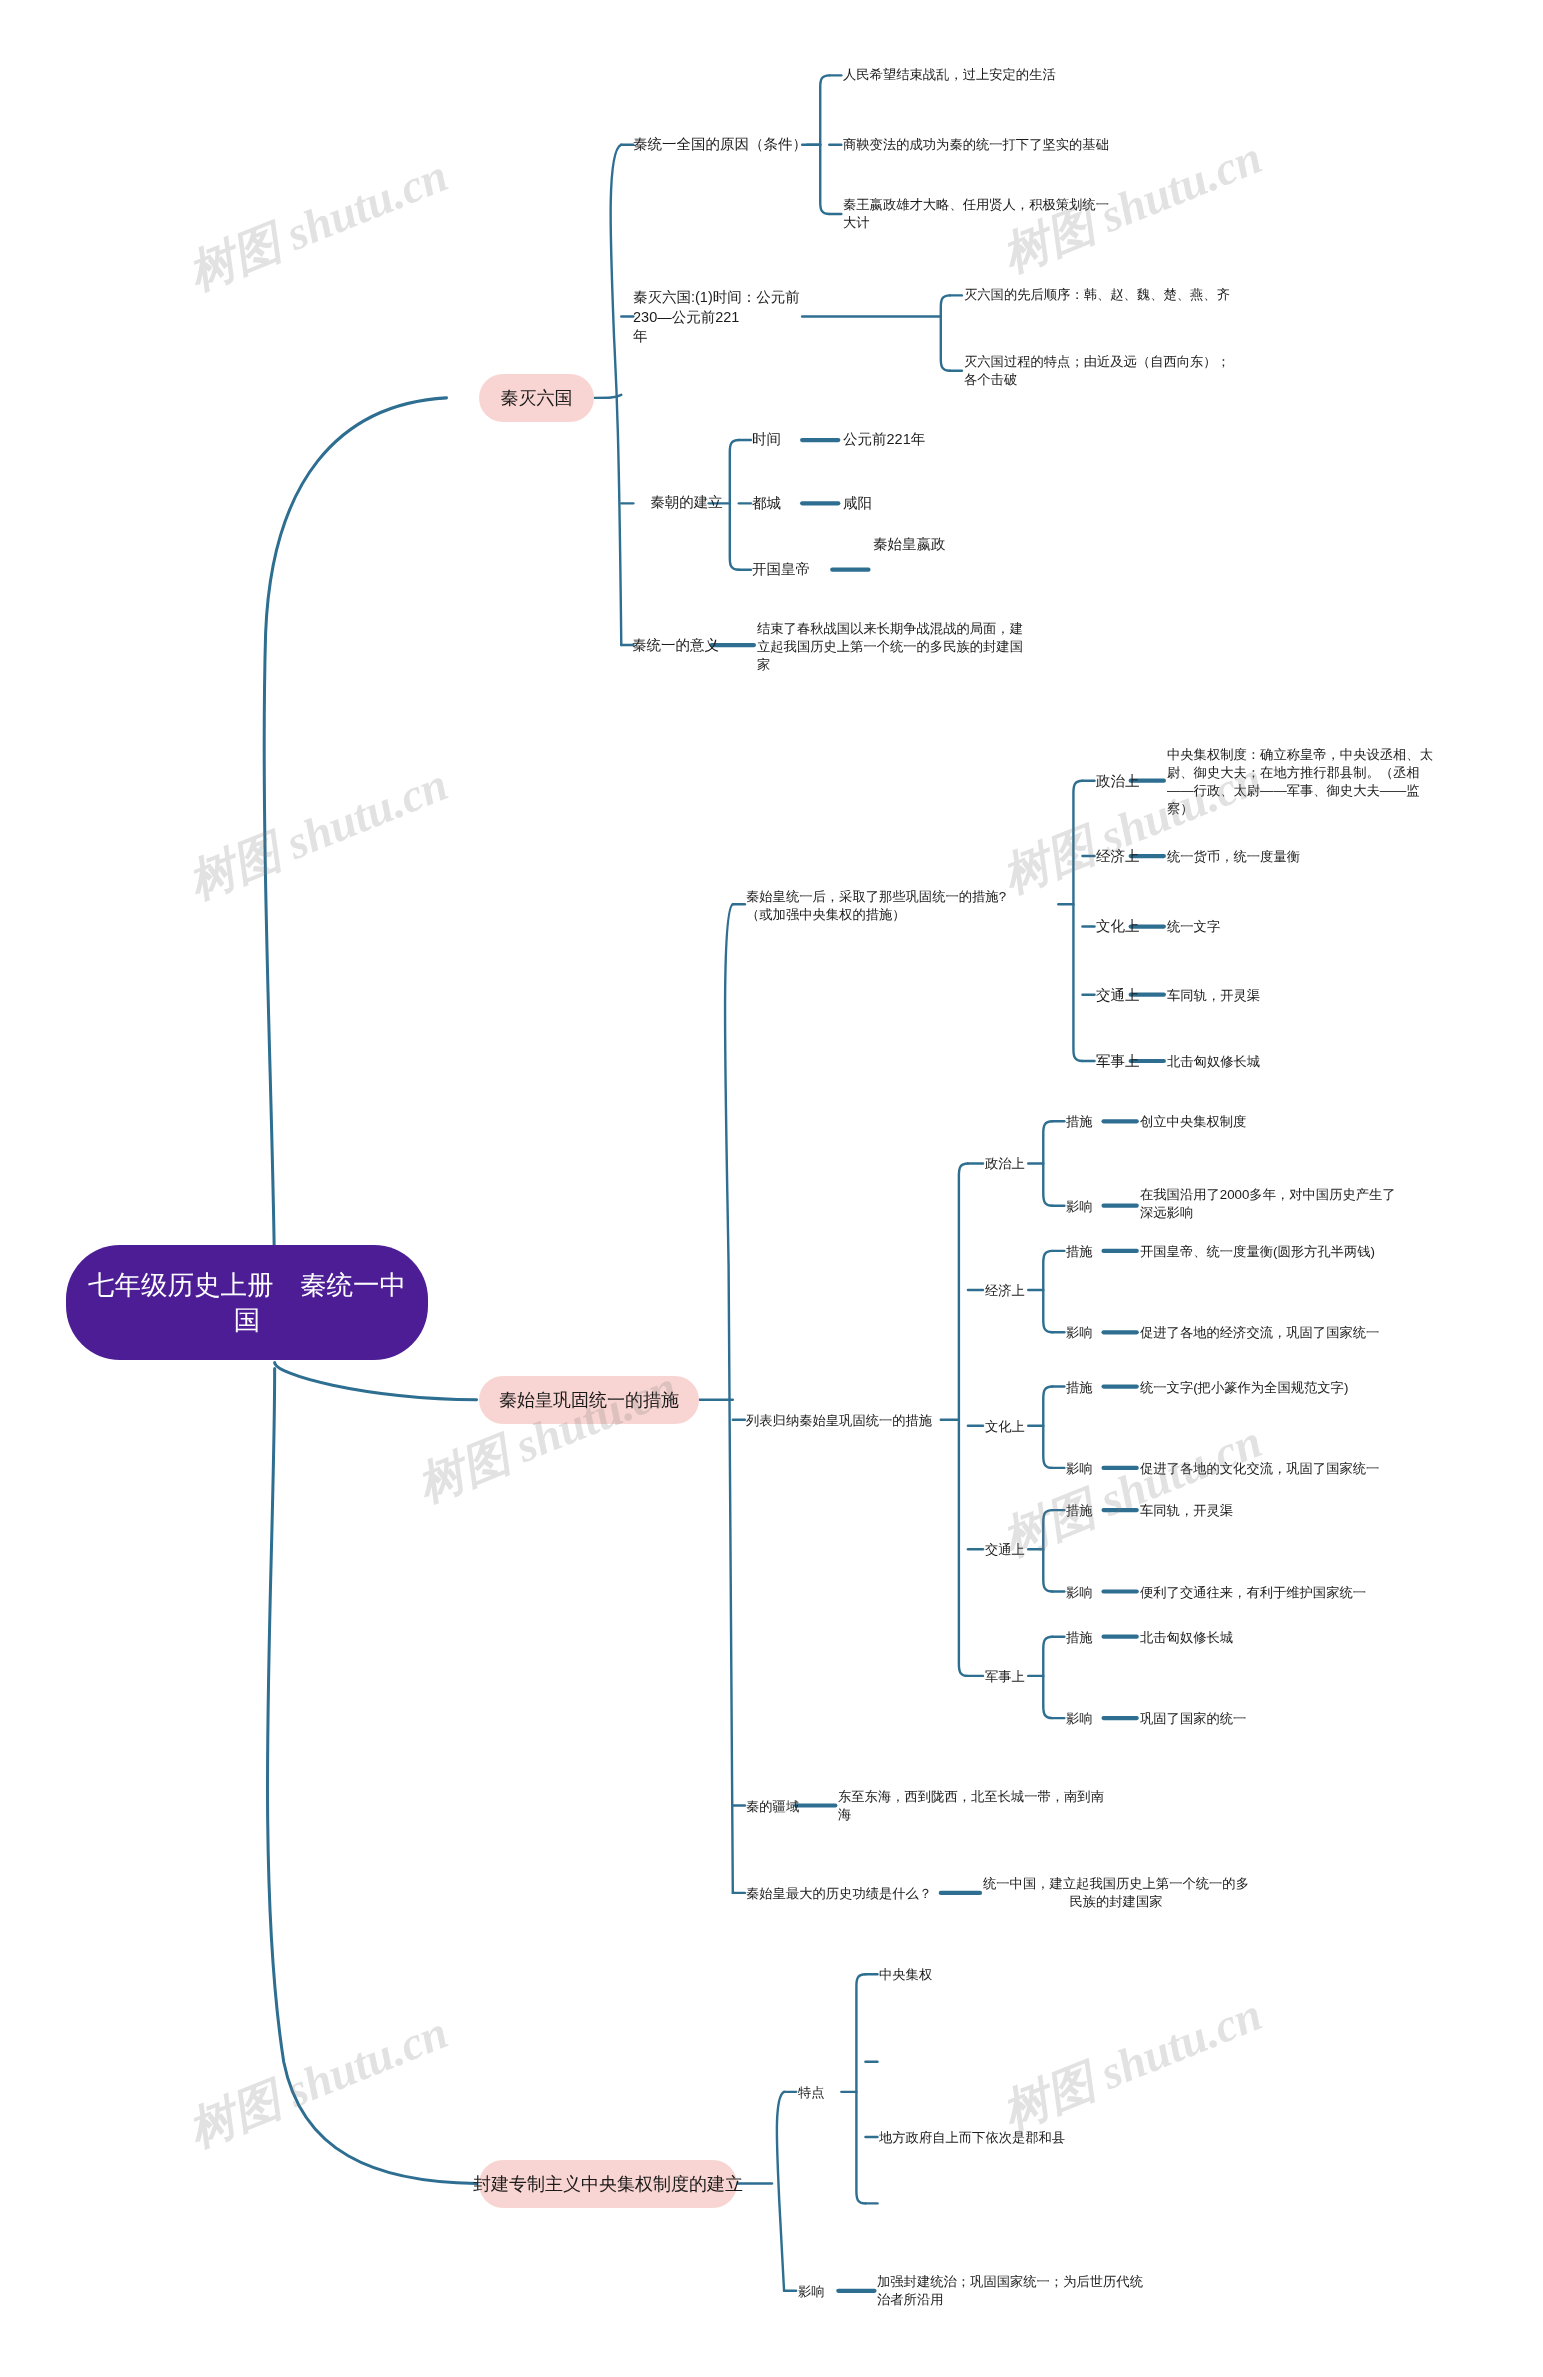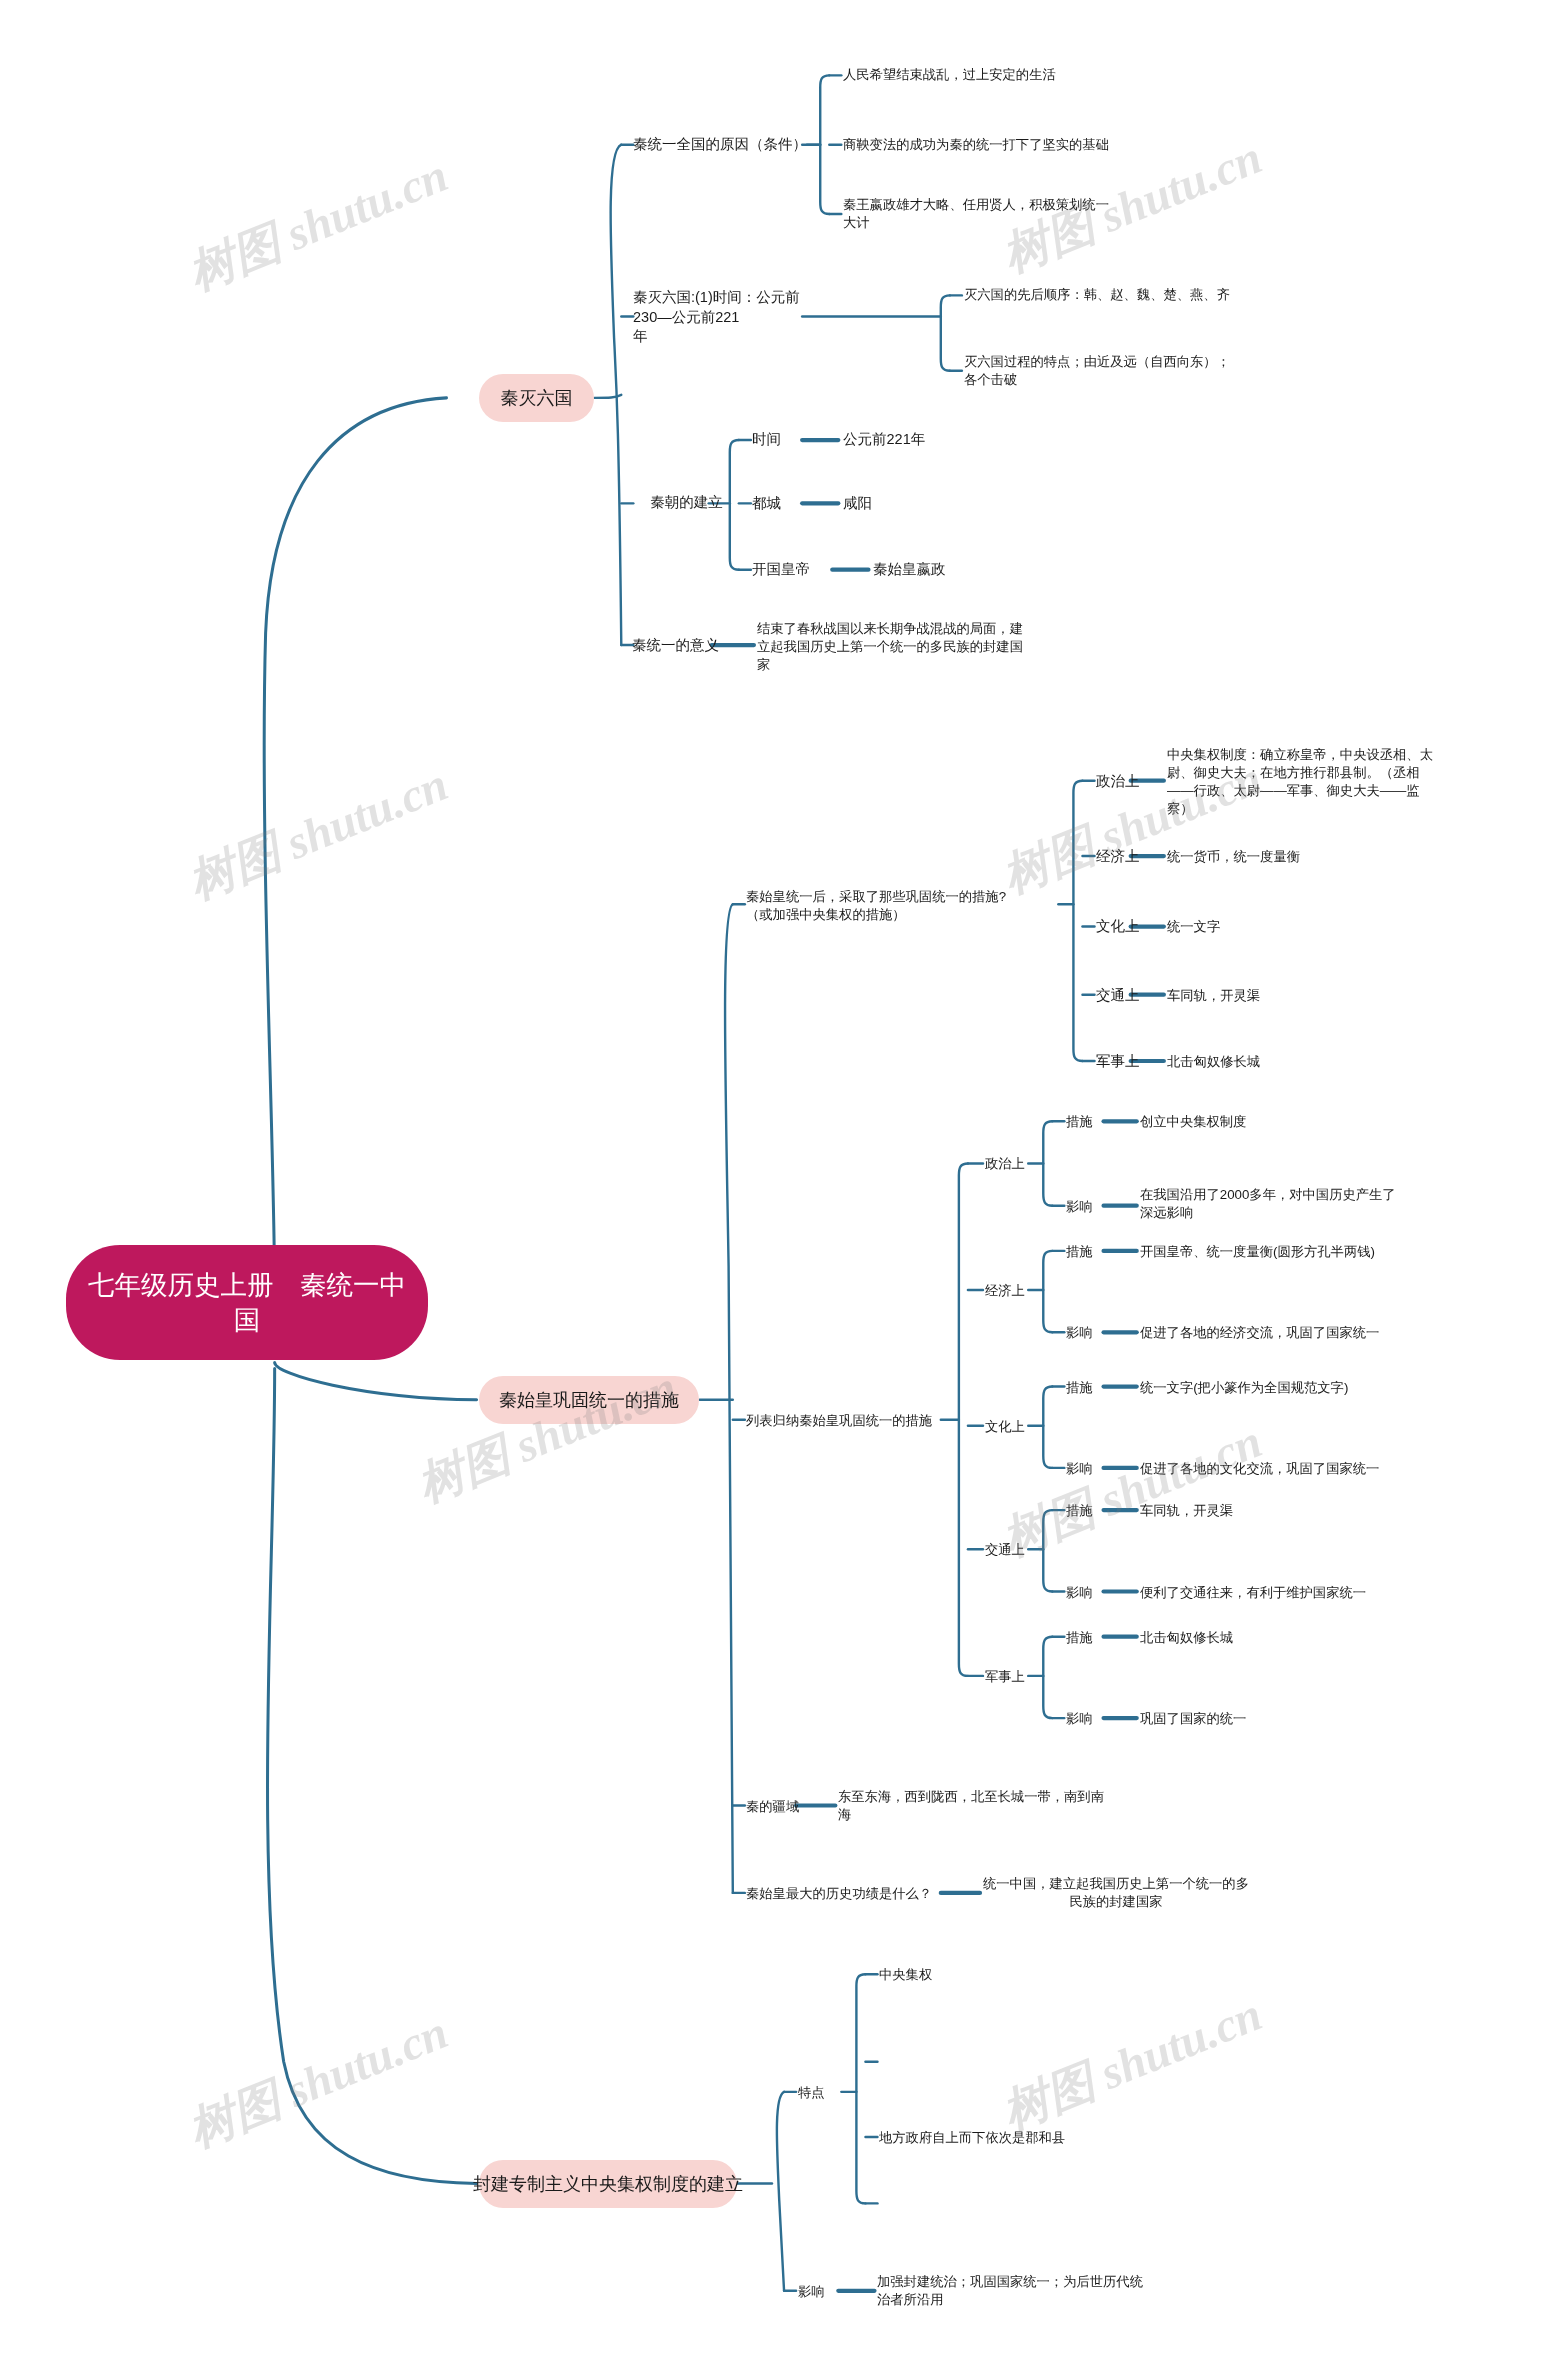--- a/index.html
+++ b/index.html
@@ -2,21 +2,21 @@
 <html style="font-size:9.6px"><head>
 <meta charset="utf-8">
 <style>
   html,body{margin:0;padding:0;background:#ffffff;}
   body{font-family:"Liberation Sans","DejaVu Sans",sans-serif;}
   #canvas{position:relative;width:1544px;height:2377px;background:#fff;overflow:hidden;}
   #links{position:absolute;left:0;top:0;width:1544px;height:2377px;pointer-events:none;}
   .node{position:absolute;box-sizing:border-box;}
   .node .txt{display:block;white-space:pre-wrap;color:#1a1a1a;line-height:1.35;}
   
-  .root{background:#be185d;border-radius:54px;display:flex;align-items:center;justify-content:center;
+  .root{background:#4c1d95;border-radius:54px;display:flex;align-items:center;justify-content:center;
         padding:11px 15.7px;}
   .root .txt{color:#ffffff;font-size:26.5px;text-align:center;line-height:1.3;}
   
   .pink{background:#f8d5d2;border-radius:24px;display:flex;align-items:center;justify-content:center;
         padding:8.4px 15.7px;}
   .pink .txt{color:#1a1a1a;font-size:18px;white-space:nowrap;}
   
   .plain{display:flex;align-items:center;}
   .plain .txt{font-size:14.5px;}
   .s22 .txt{font-size:13.3px;}
@@ -198,21 +198,21 @@
   </div>
   <div class="node plain" style="left:752px;top:487px;width:60px;height:33px;">
     <span class="txt">都城</span>
   </div>
   <div class="node plain" style="left:843px;top:487px;width:121px;height:33px;">
     <span class="txt">咸阳</span>
   </div>
   <div class="node plain" style="left:752px;top:553px;width:84px;height:33px;">
     <span class="txt">开国皇帝</span>
   </div>
-  <div class="node plain" style="left:873px;top:553px;width:157px;height:33px;">
+  <div class="node plain" style="left:873px;top:528px;width:157px;height:33px;">
     <span class="txt">秦始皇嬴政</span>
   </div>
 
   <div class="node plain" style="left:632px;top:628px;width:115px;height:36px;">
     <span class="txt">秦统一的意义</span>
   </div>
   <div class="node plain s22" style="left:757px;top:614px;width:320px;height:66px;">
     <span class="txt">结束了春秋战国以来长期争战混战的局面，建
 立起我国历史上第一个统一的多民族的封建国
 家</span>

